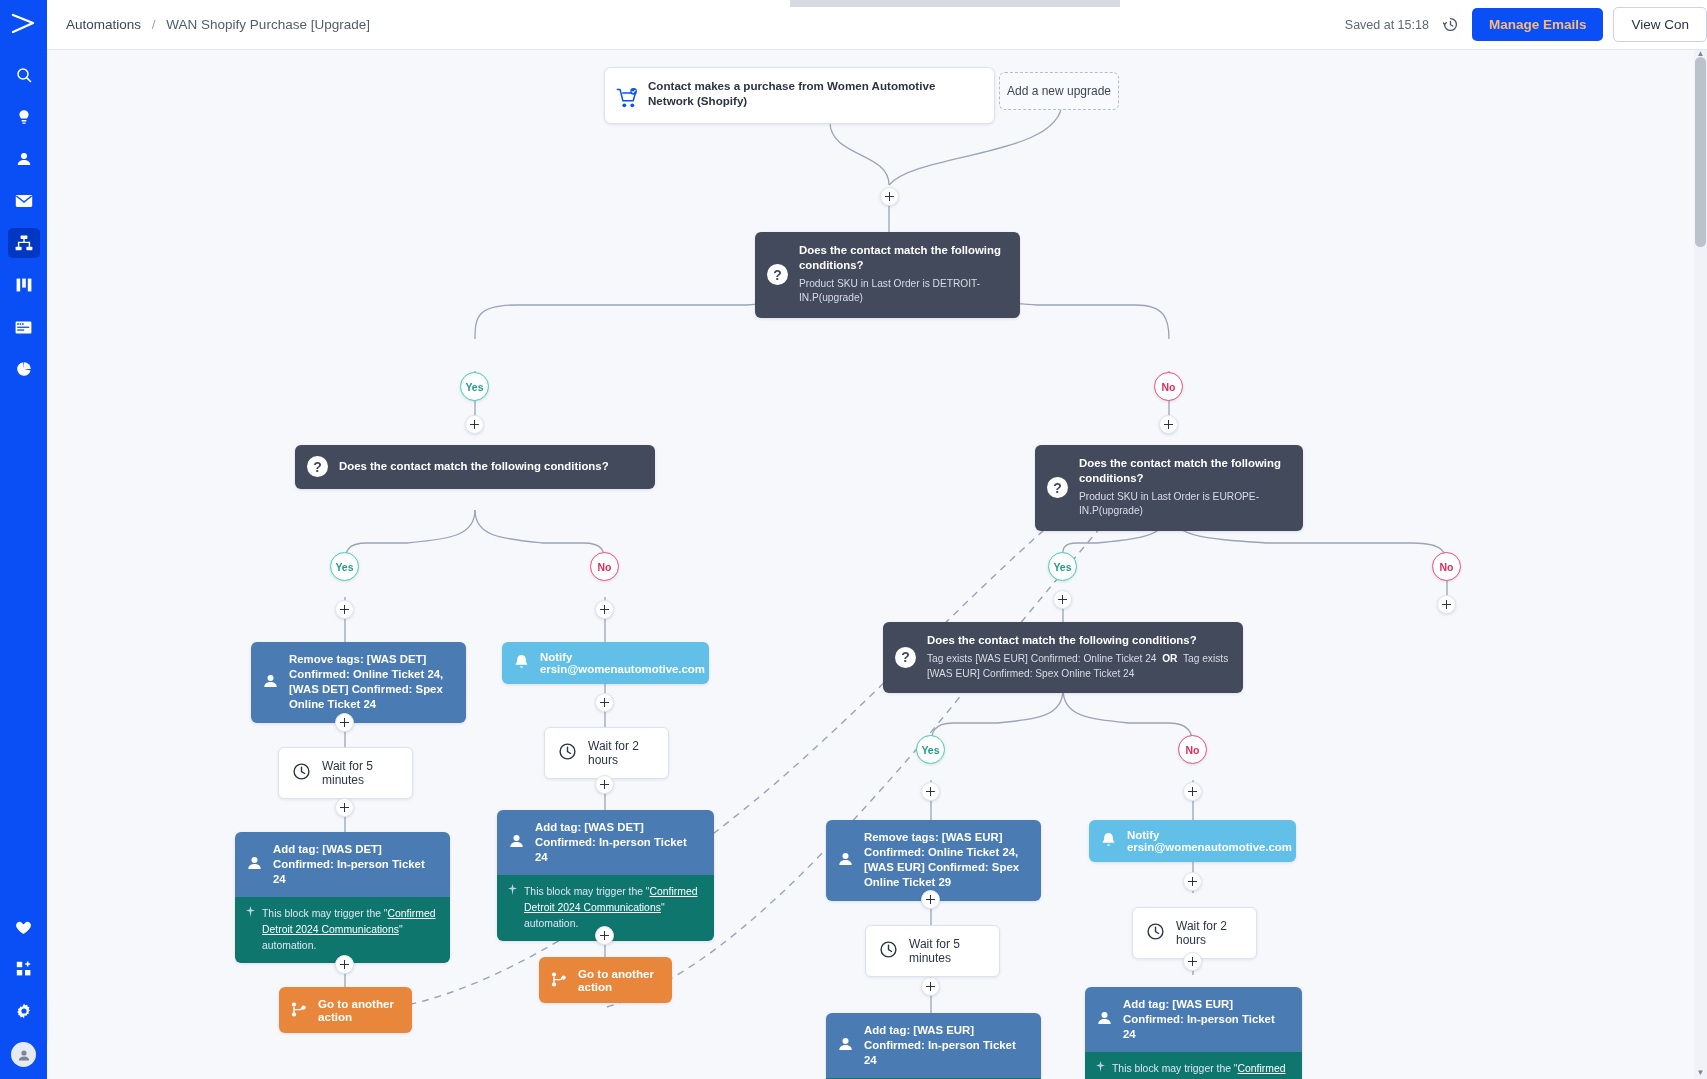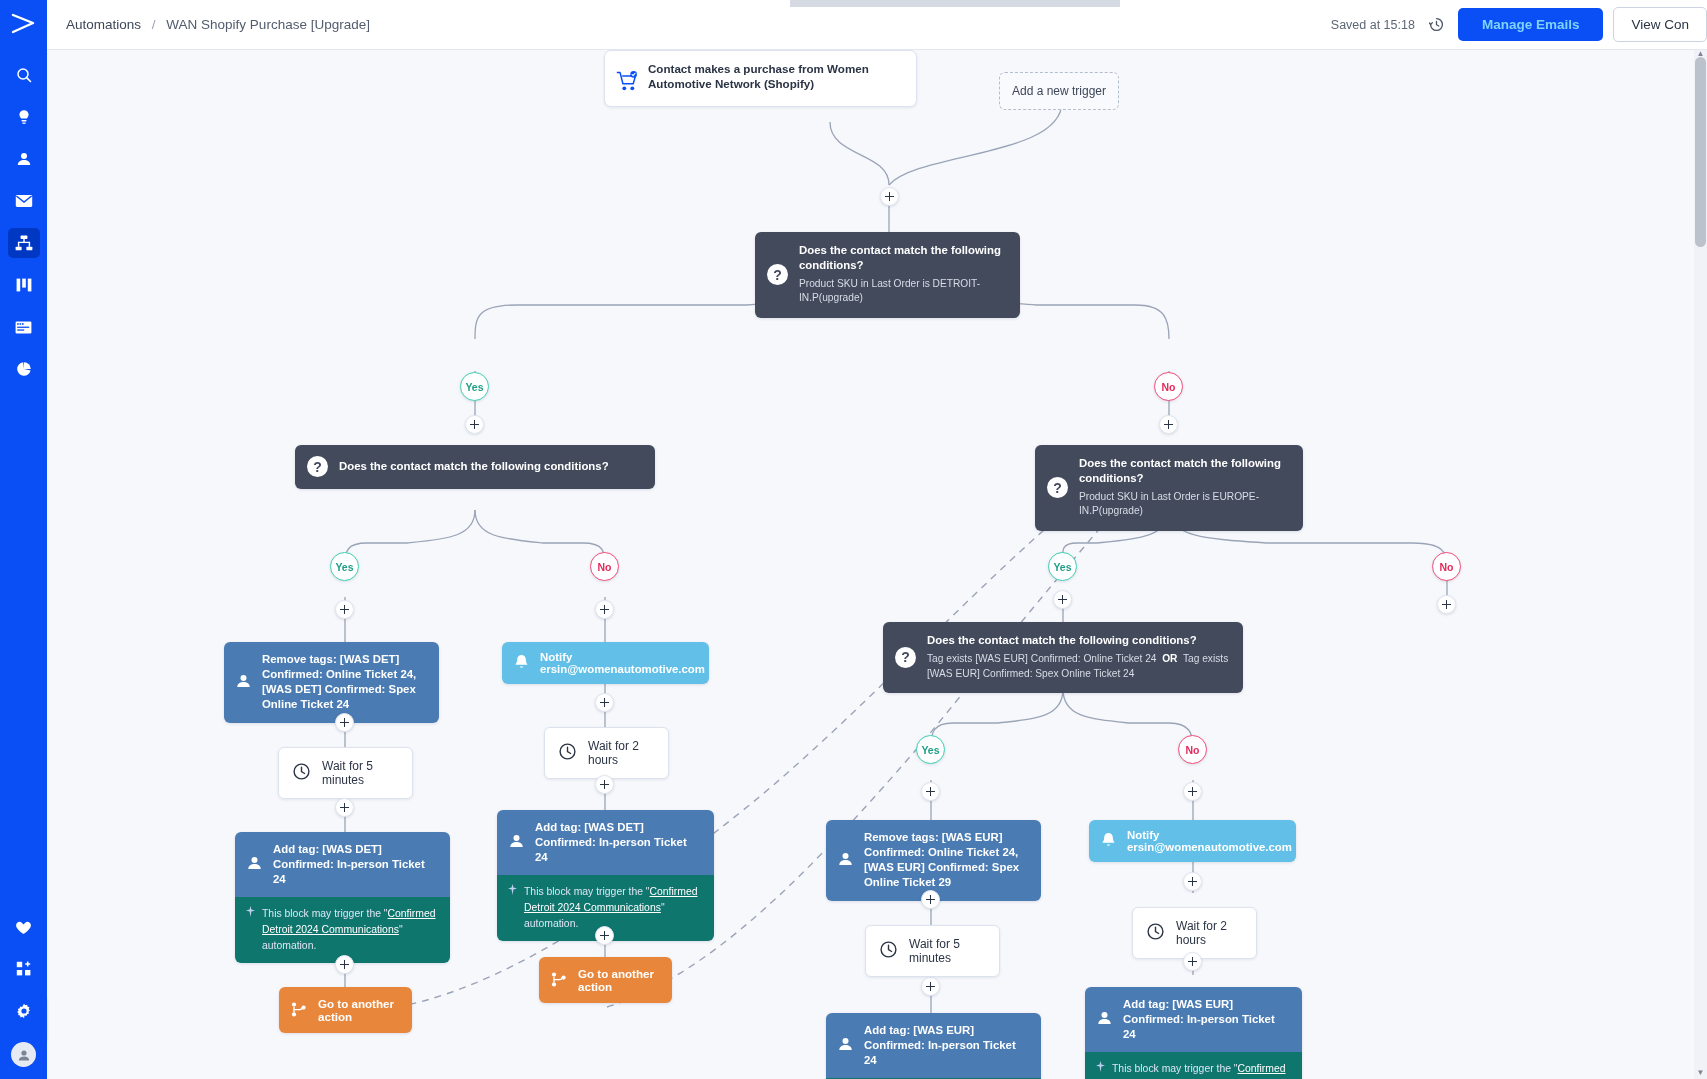--- a/index.html
+++ b/index.html
@@ -42,22 +42,22 @@
     background:#fff; border-bottom:1px solid #e3e8f0;
     display:flex; align-items:center; padding:0 0 0 19px; z-index:30;
   }
   .crumb { font-size:13.5px; color:#3d4658; }
   .crumb .sep { color:#9aa4b6; margin:0 7px; }
   .crumb .cur { color:#525c6e; }
   .top-right { margin-left:auto; display:flex; align-items:center; padding-right:0; }
   .saved { font-size:12.5px; color:#5d6778; margin-right:14px; }
   .hist-ico { margin-right:14px; display:flex; }
   .btn-primary{
-    background:#0a4ff5;color:#7dd3fc;border:none;border-radius:5px;
-    font-size:13.5px;font-weight:bold;padding:9px 24px;cursor:pointer;
+    background:#0a4ff5;color:#fdba74;border:none;border-radius:5px;
+    font-size:13.5px;font-weight:bold;padding:9px 17px;cursor:pointer;
     font-family:"Liberation Sans",sans-serif;white-space:nowrap;
   }
   .btn-outline{
     background:#fff;color:#2b3445;border:1px solid #ccd4e2;border-radius:5px;
     font-size:13.5px;padding:9px 17px;cursor:pointer;margin-left:10px;
     font-family:"Liberation Sans",sans-serif;white-space:nowrap;
   }
 
   
   .canvas {
@@ -336,36 +336,36 @@
         <path d="M1146 882 V928"></path>
         <path d="M1146 1010 V1040"></path>
       </g>
 
       <g fill="none" stroke="#9aa4b6" stroke-width="1.4" stroke-dasharray="7 6">
         <path d="M298 965 C400 965, 520 905, 700 760 C830 655, 960 500, 1090 408"></path>
         <path d="M560 960 C660 930, 760 830, 880 690 C970 580, 1060 470, 1116 410"></path>
       </g>
     </svg>
 
-    <div class="node trigger" style="left:557px;top:3px;width:313px;">
+    <div class="node trigger" style="left:557px;top:20px;width:391px;">
       <span style="flex:0 0 auto;margin-top:10px;">
         <svg width="23" height="21" viewBox="0 0 23 21">
             <path d="M0.8 1.6h3.3l2.8 11.1h10.3l2.2-7.6H6.2" fill="none" stroke="#0a4ff5" stroke-width="1.5" stroke-linejoin="round"></path>
             <circle cx="8.3" cy="17.3" r="1.9" fill="#0a4ff5"></circle>
             <circle cx="16.3" cy="17.3" r="1.9" fill="#0a4ff5"></circle>
             <circle cx="17.6" cy="3.4" r="3.3" fill="#0a4ff5"></circle>
             <path d="M16.1 3.5l1 1.1 2-2.2" fill="none" stroke="#fff" stroke-width="1.1" stroke-linecap="round"></path>
           </svg>
       </span>
       <div style="flex:1 1 auto;">
         <div class="ttl">Contact makes a purchase from Women Automotive Network (Shopify)</div>
       </div>
     </div>
 
-    <div class="node add-trigger" style="left:952px;top:25px;width:120px;height:38px;">Add a new trigger</div>
+    <div class="node add-trigger" style="left:952px;top:25px;width:120px;height:38px;">Add a new upgrade</div>
 
     <div class="node plus" style="left:833px;top:140px;"></div>
 
     <div class="node cond" style="left:708px;top:185px;width:265px;">
       <div class="qm">?</div>
       <div>
         <div class="ctitle">Does the contact match the following conditions?</div>
         <div class="cdesc">Product SKU in Last Order is DETROIT-IN.P(upgrade)</div>
       </div>
     </div>
@@ -388,21 +388,21 @@
         <div class="ctitle">Does the contact match the following conditions?</div>
         <div class="cdesc">Product SKU in Last Order is EUROPE-IN.P(upgrade)</div>
       </div>
     </div>
 
     <div class="node pill yes" style="left:283px;top:505px;">Yes</div>
     <div class="node plus" style="left:288px;top:553px;"></div>
     <div class="node pill no" style="left:543px;top:505px;">No</div>
     <div class="node plus" style="left:548px;top:553px;"></div>
 
-    <div class="node act" style="left:177px;top:595px;width:215px;">
+    <div class="node act" style="left:204px;top:595px;width:215px;">
       <div class="head">
         <span>
           <svg width="17" height="16" viewBox="0 0 17 16">
               <circle cx="8.5" cy="5" r="3" fill="#fff"></circle>
               <path d="M2.3 14c0-3.3 2.8-5 6.2-5s6.2 1.7 6.2 5z" fill="#fff"></path>
             </svg>
         </span>
         <span class="txt">Remove tags: [WAS DET] Confirmed: Online Ticket 24, [WAS DET] Confirmed: Spex Online Ticket 24</span>
       </div>
     </div>

